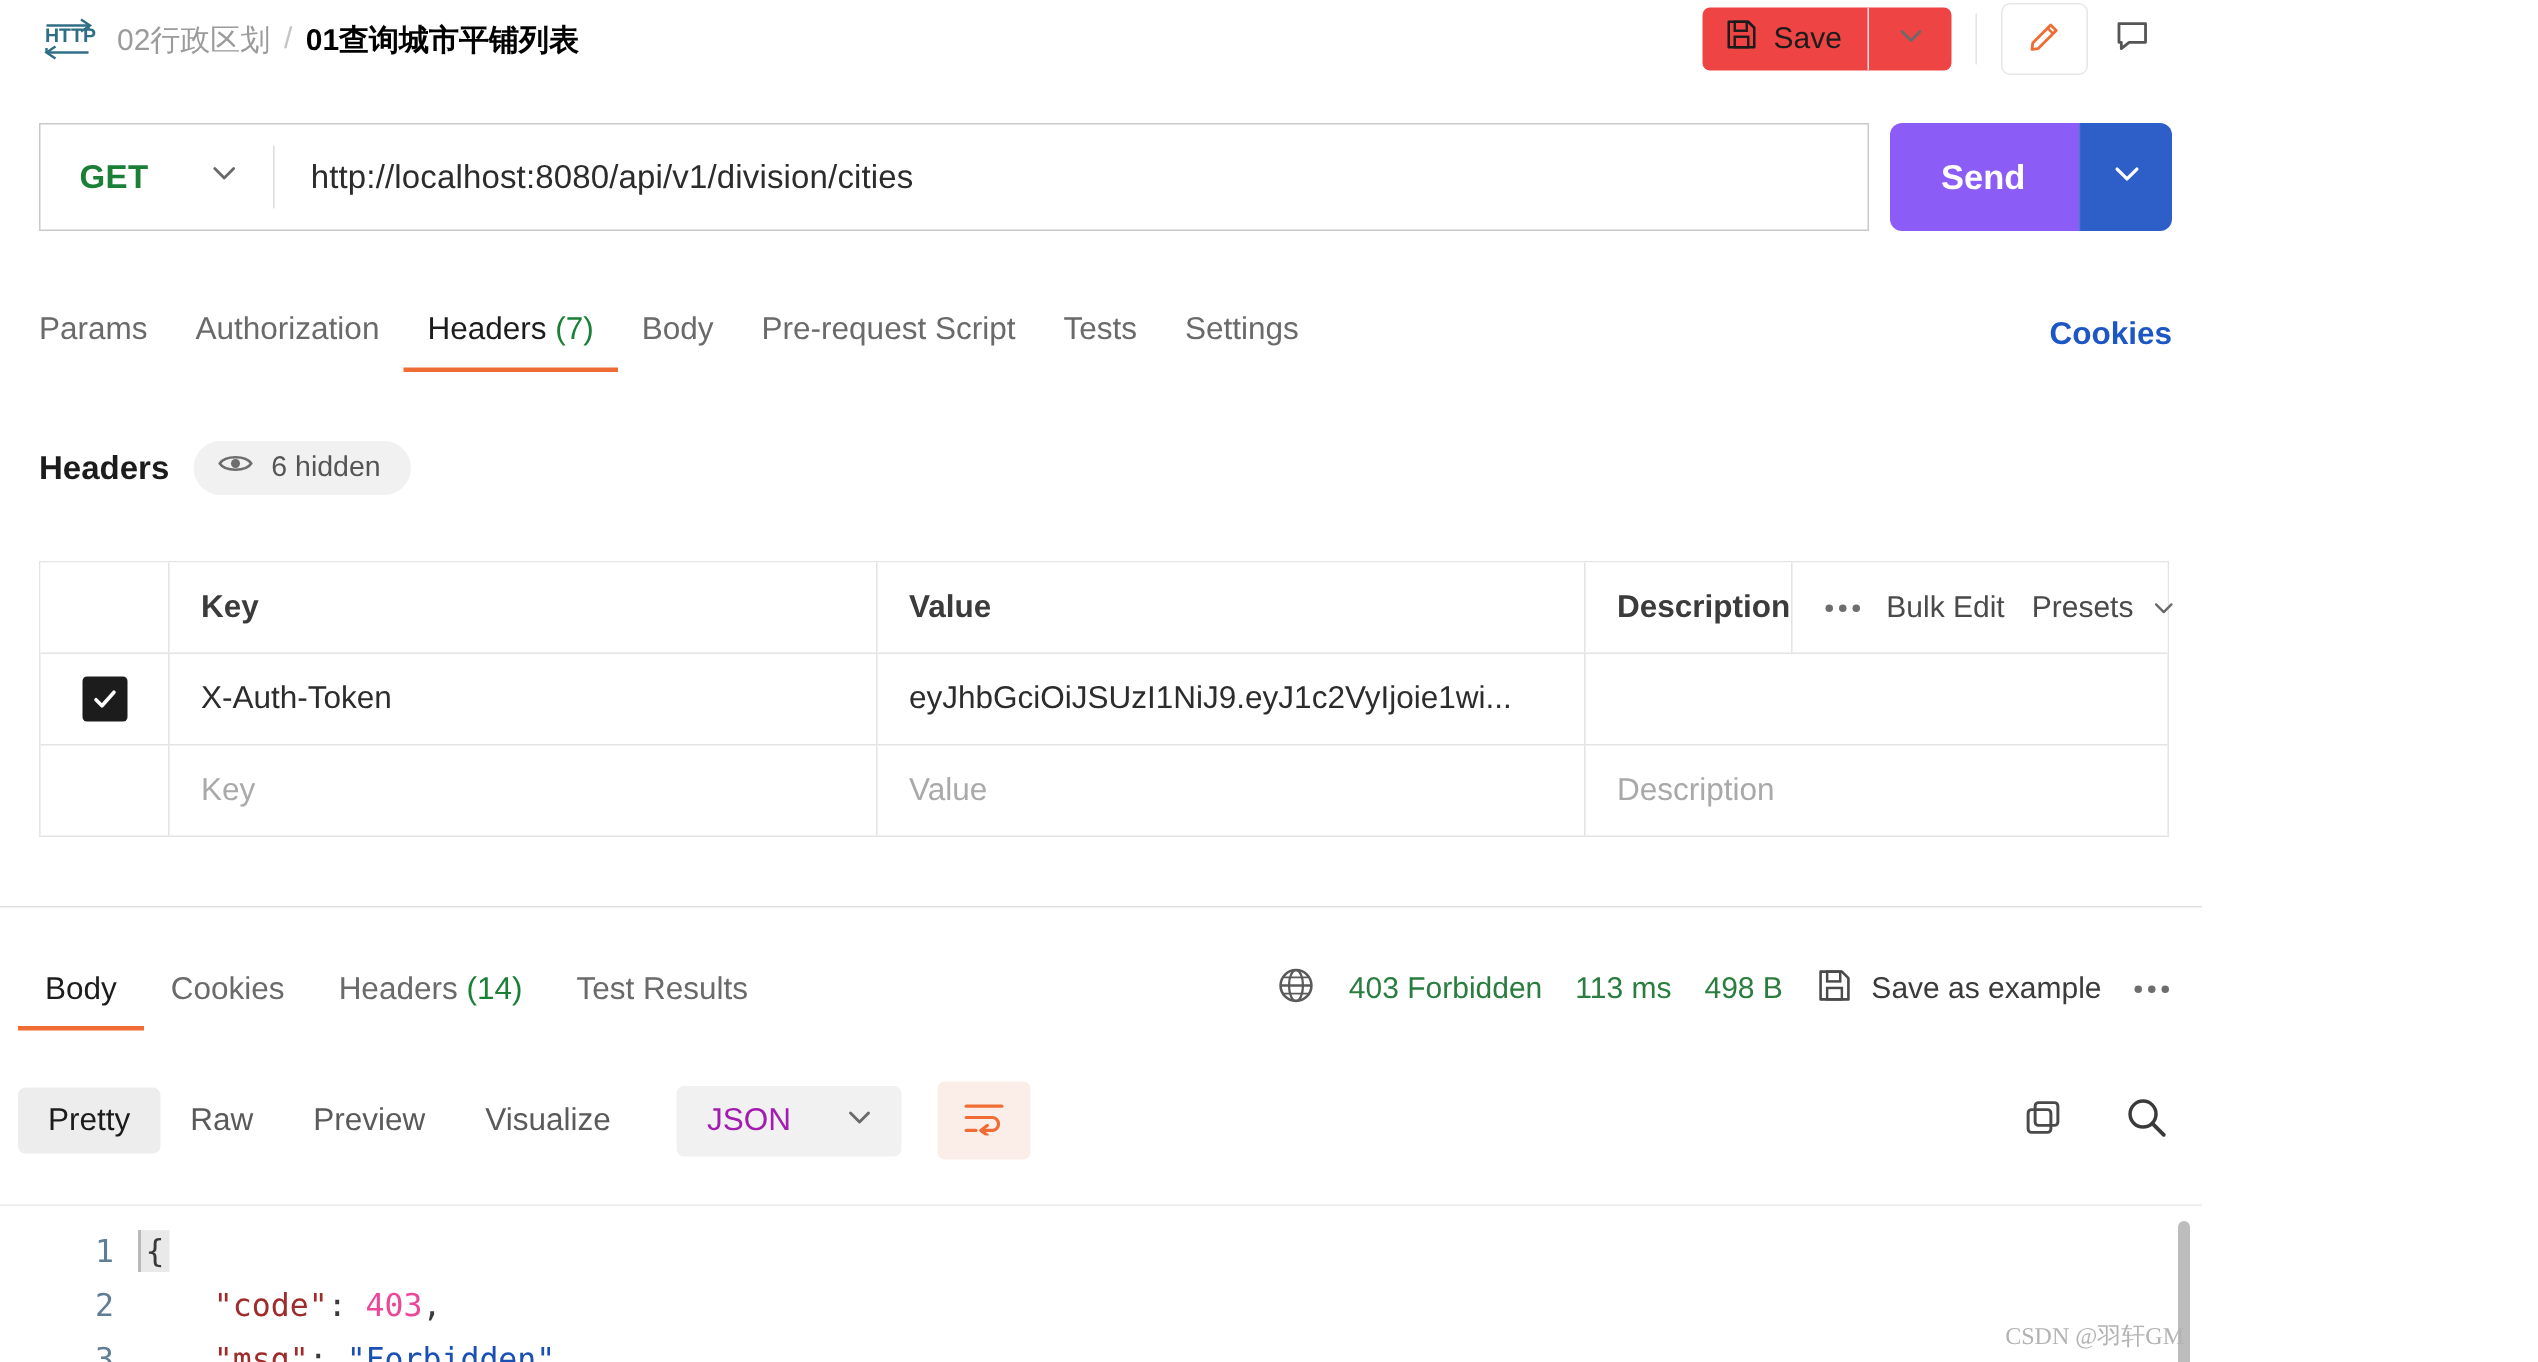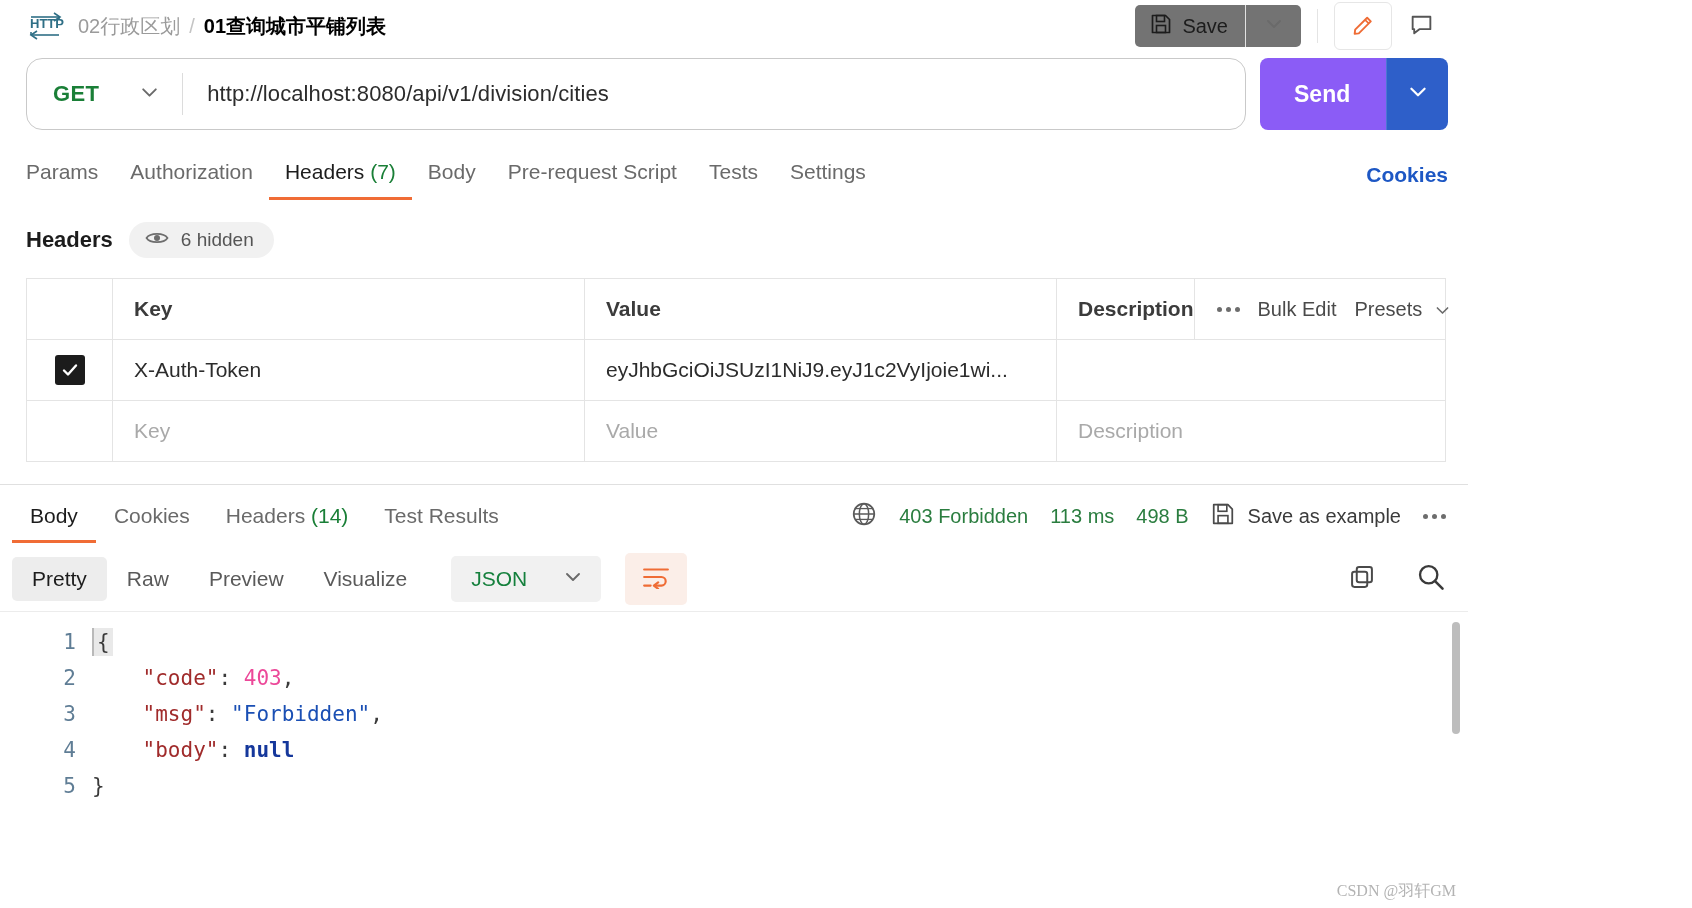--- a/index.html
+++ b/index.html
@@ -3,55 +3,55 @@
 <meta charset="utf-8">
 <style>
   * { box-sizing: border-box; margin: 0; padding: 0; }
   html, body {
     width: 1692px; height: 908px;
     background: #ffffff;
     font-family: "Liberation Sans", sans-serif;
     color: #212121;
     overflow: hidden;
   }
-  .app { width: 1468px; height: 908px; position: relative; display: flex; flex-direction: column; }
+  .app { width: 1468px; height: 908px; position: relative; display: flex; flex-direction: column; gap: 24px; }
 
   
   .topbar {
     height: 52px; display: flex; align-items: center;
     padding: 0 18px 0 28px; flex: none;
   }
   .http-icon { width: 36px; height: 30px; flex: none; margin-right: 14px; }
   .crumbs { display: flex; align-items: center; gap: 9px; font-size: 20px; }
   .crumb-parent { color: #9b9b9b; }
   .crumb-sep { color: #c4c4c4; }
   .crumb-current { color: #000000; font-weight: bold; }
   .topbar-right { margin-left: auto; display: flex; align-items: center; }
-  .save-group { display: flex; align-items: center; background: #737373; border-radius: 5px; overflow: hidden; height: 42px; }
+  .save-group { display: flex; align-items: center; background: #ef4444; border-radius: 5px; overflow: hidden; height: 42px; }
   .save-btn {
     display: flex; align-items: center; gap: 10px;
     padding: 0 17px 0 15px; height: 42px; font-size: 20px; color: #1c1c1c;
     cursor: pointer;
   }
   .save-caret {
     width: 56px; height: 42px; display: flex; align-items: center; justify-content: center;
     border-left: 1px solid #e2e2e2; cursor: pointer;
   }
   .vdiv { width: 1px; height: 34px; background: #e4e4e4; margin: 0 16px; }
   .icon-btn {
     width: 58px; height: 48px; border-radius: 6px; background: #fff;
     border: 1px solid #e6e6e6;
     display: flex; align-items: center; justify-content: center; cursor: pointer;
   }
   .icon-btn.flat { border-color: transparent; }
 
   
   .urlrow { display: flex; align-items: center; padding: 0 20px 0 26px; gap: 14px; flex: none; margin-top: 6px; }
   .url-box {
-    flex: 1; height: 72px; border: 1px solid #c9c9c9; border-radius: 16px;
+    flex: 1; height: 72px; border: 1px solid #c9c9c9; border-radius: 0;
     display: flex; align-items: center; background: #fff;
   }
   .method {
     display: flex; align-items: center; gap: 40px;
     padding: 0 22px 0 26px; height: 100%; cursor: pointer;
   }
   .method-label { font-size: 22px; font-weight: bold; color: #1a7f37; letter-spacing: .3px; }
   .method-div { width: 1px; height: 42px; background: #dcdcdc; }
   .url-text {
     padding-left: 24px; font-size: 22px; color: #2c2c2c;
@@ -136,21 +136,21 @@
   }
   .vtab {
     font-size: 21px; color: #5a5a5a; padding: 10px 20px; border-radius: 5px;
     cursor: pointer;
   }
   .vtab.active { background: #ededed; color: #1c1c1c; }
   .fmt-select {
     margin-left: 24px; display: flex; align-items: center; gap: 36px;
     background: #f1f1f1; border-radius: 5px; padding: 11px 18px 11px 20px; cursor: pointer;
   }
-  .fmt-label { font-size: 21px; color: #15803d; }
+  .fmt-label { font-size: 21px; color: #a21caf; }
   .wrap-btn {
     margin-left: 24px; width: 62px; height: 52px; background: #fbeee8;
     border-radius: 5px; display: flex; align-items: center; justify-content: center; cursor: pointer;
   }
   .viewer-right { margin-left: auto; display: flex; align-items: center; gap: 40px; }
 
   
   .code-area { flex: 1; position: relative; overflow: hidden; border-top: 1px solid #ececec; }
   .code-inner { display: flex; padding-top: 12px; }
   .gutter { width: 92px; flex: none; text-align: right; padding-right: 16px; }

